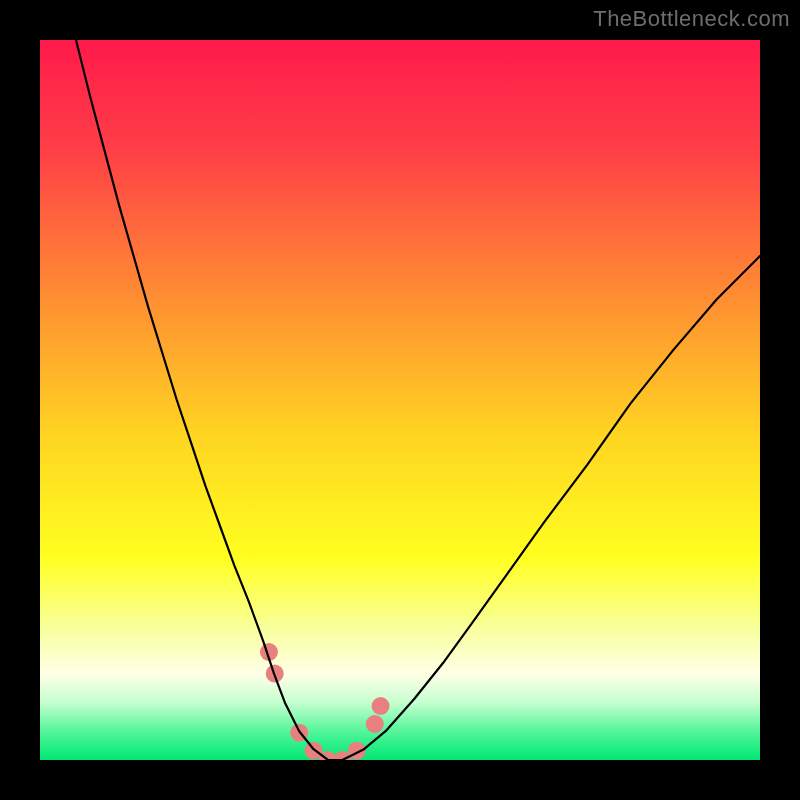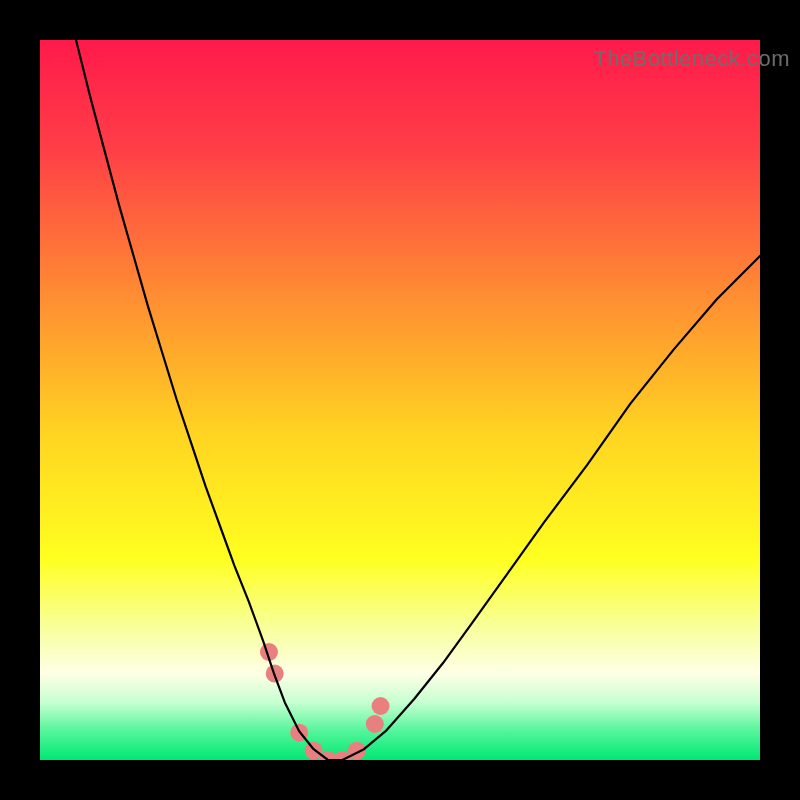--- a/index.html
+++ b/index.html
@@ -33,21 +33,20 @@
   }
   .watermark {
     position: absolute;
     top: 6px;
     right: 10px;
     font-family: Arial, Helvetica, sans-serif;
     font-size: 22px;
     font-weight: 500;
     color: #6d6d6d;
     letter-spacing: 0.5px;
-    margin-top: 40px;
   }
   svg.curves {
     position: absolute;
     left: 0; top: 0;
     width: 100%; height: 100%;
   }
 </style>
 </head>
 <body>
 

